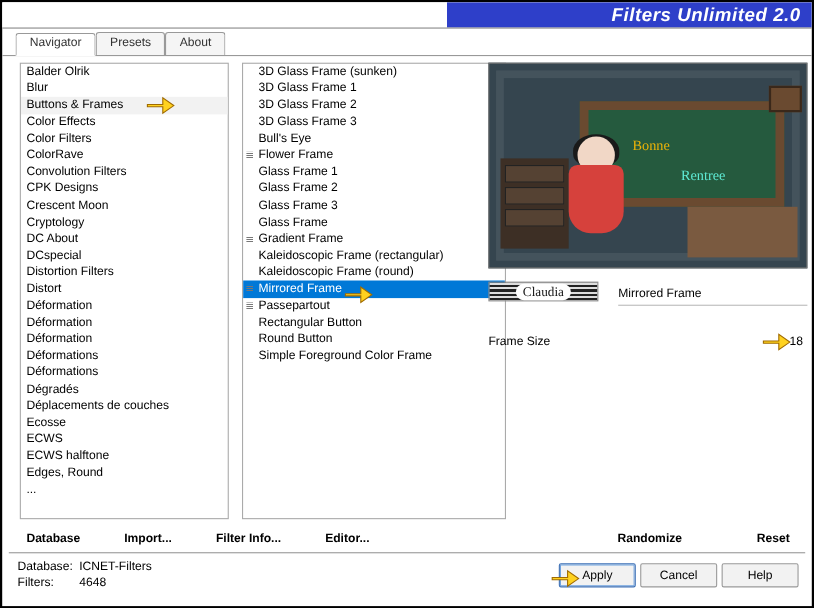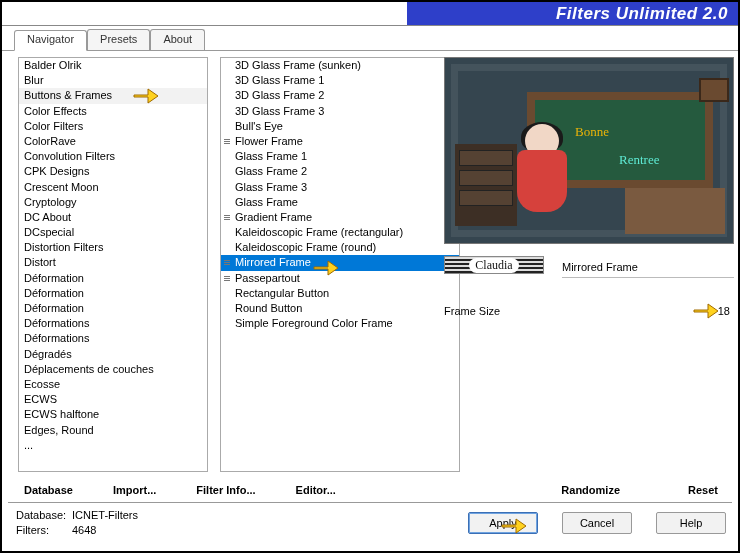--- a/index.html
+++ b/index.html
@@ -165,21 +165,21 @@
   .linkbtn.r { margin-right:28px;margin-left:40px; }
   .linkbtn.r:last-child { margin-right:10px; }
 
   .bottom-sep { position:absolute; left:6px; right:6px; top:500px; height:1px; background:#999;}
   .status {
     position:absolute; left:14px; top:506px; font-size:11px; line-height:15px;
   }
   .status-row { display:flex; }
   .status-k { width:56px; }
   .action-btns {
-    position:absolute; right:12px; top:510px; display:flex; gap:24px;
+    position:absolute; right:12px; top:510px; display:flex; gap:4px;
   }
   .btn {
     width:70px; height:22px; border:1px solid #999; background:#f2f2f2;
     font-size:11px; cursor:pointer; border-radius:2px;
   }
   .btn.primary { border:1px solid #3b6fb5; box-shadow:0 0 0 1px #6fa3e0 inset; }
 
   
   .ptr {
     position:absolute; width:28px; height:22px; z-index:100; pointer-events:none;

